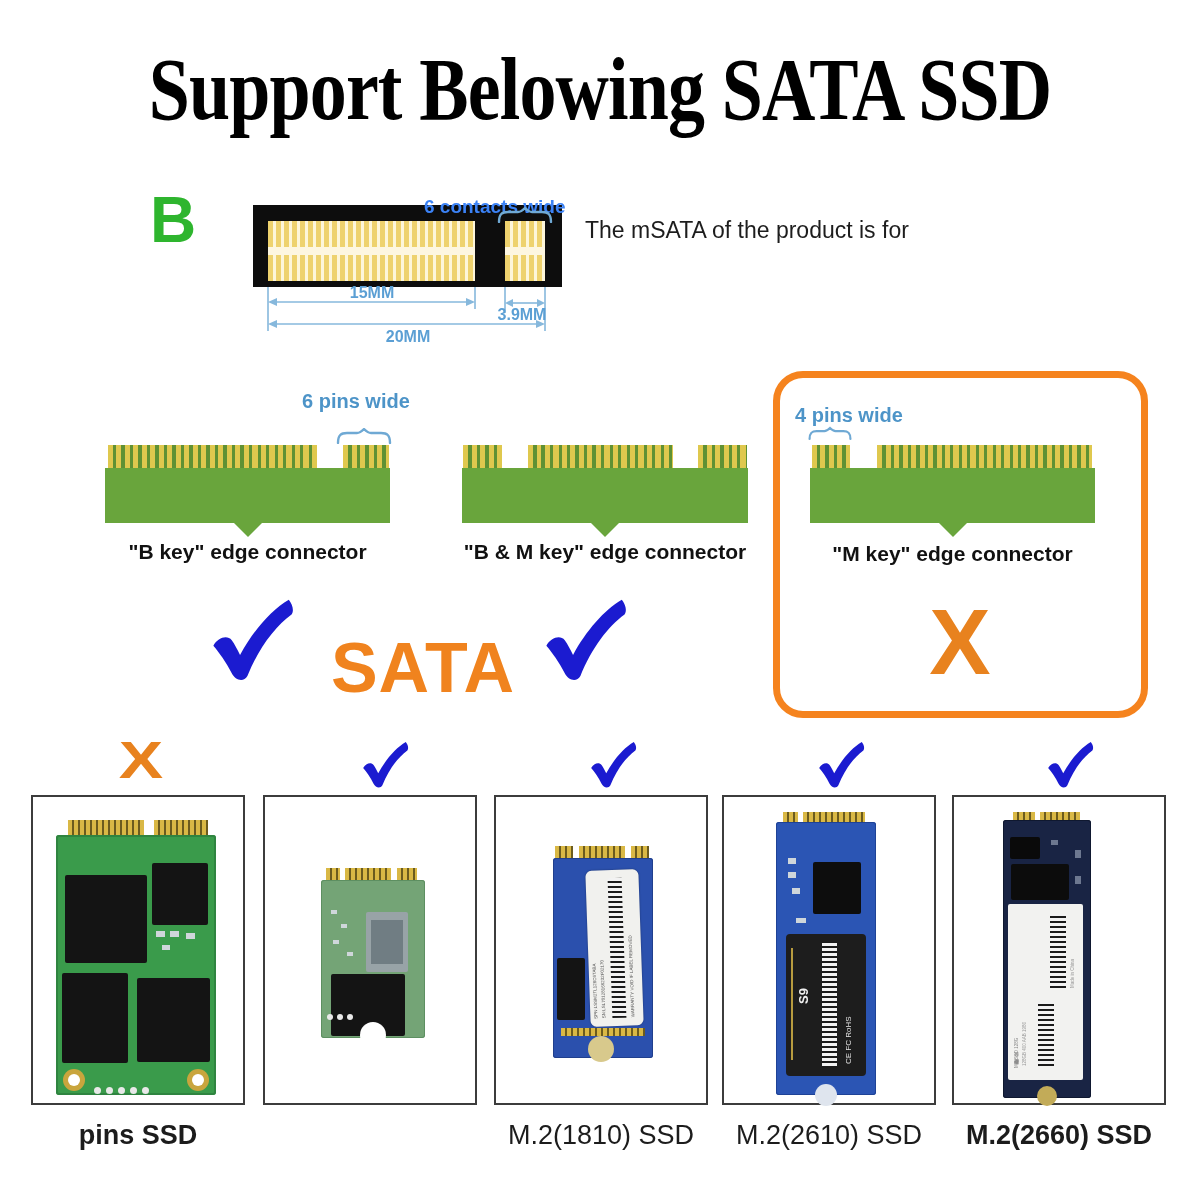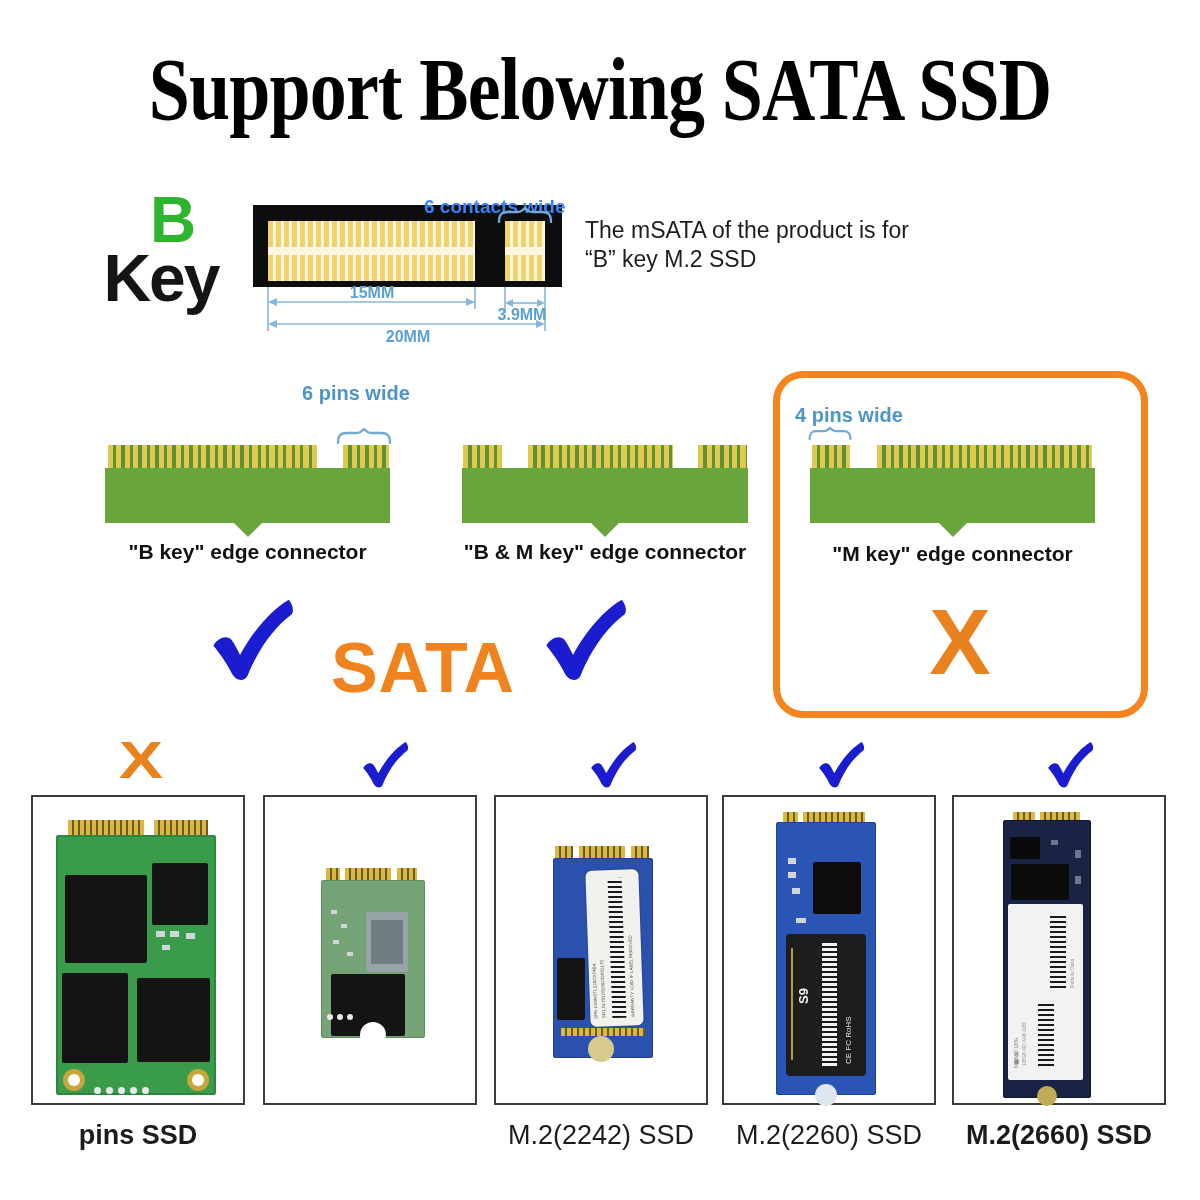--- a/index.html
+++ b/index.html
@@ -76,21 +76,20 @@
   .smd{position:absolute;background:#cfd6da;}
 </style>
 </head>
 <body>
 
 <div id="page">
 
   <div class="abs title">Support Belowing SATA SSD</div>
 
   <div class="abs bkey-b">B</div>
-  <div class="abs bkey-word">Key</div>
 
   <div class="abs socket">
     <div class="sockstrip strip1"></div>
     <div class="sockstrip strip2"></div>
   </div>
   <div class="abs contacts-note">6 contacts wide</div>
   <svg class="abs" style="left:497px;top:207px" width="56" height="16" viewBox="0 0 56 16">
     <path d="M2,15 C2,7 5,5 11,5 L21,5 C24,5 26,3 28,1 C30,3 32,5 35,5 L45,5 C51,5 54,7 54,15" fill="none" stroke="#6fa9d4" stroke-width="2.4" stroke-linecap="round"></path>
   </svg>
 
@@ -114,32 +113,31 @@
     </g>
     <g font-family="Liberation Sans, sans-serif" font-size="16" font-weight="700" fill="#5b9fd4" text-anchor="middle">
       <text x="122" y="14">15MM</text>
       <text x="272" y="36">3.9MM</text>
       <text x="158" y="58">20MM</text>
     </g>
   </svg>
 
   <div class="abs desc">
     <div>The mSATA of the product is for</div>
-    <div>“B” key M.2 SSD</div>
   </div>
 
   <div class="abs nvme-box"></div>
 
   <div class="abs conn" style="left:105px;top:445px;width:285px;">
     <div class="pins" style="left:3px;width:209px;"></div>
     <div class="pins" style="left:238px;width:46px;"></div>
     <div class="body"></div>
     <div class="notch"></div>
   </div>
-  <div class="abs note-blue" style="left:302px;top:382px;text-align:right;">6 pins wide</div>
+  <div class="abs note-blue" style="left:302px;top:390px;text-align:right;">6 pins wide</div>
   <svg class="abs" style="left:336px;top:428px" width="56" height="16" viewBox="0 0 56 16">
     <path d="M2,15 C2,7 5,5 11,5 L21,5 C24,5 26,3 28,1 C30,3 32,5 35,5 L45,5 C51,5 54,7 54,15" fill="none" stroke="#6fa9d4" stroke-width="2.4" stroke-linecap="round"></path>
   </svg>
   <div class="abs conn-label" style="left:95px;width:305px;">"B key" edge connector</div>
 
   <div class="abs conn" style="left:462px;top:445px;width:286px;">
     <div class="pins" style="left:1px;width:39px;"></div>
     <div class="pins" style="left:66px;width:145px;"></div>
     <div class="pins" style="left:236px;width:49px;"></div>
     <div class="body"></div>
@@ -284,17 +282,17 @@
         <div class="abs barcode" style="left:42px;top:10px;width:16px;height:74px;"></div>
         <div class="abs vtext tiny" style="left:62px;top:14px;height:70px;color:#999;">Made in China</div>
         <div class="abs barcode" style="left:30px;top:98px;width:16px;height:64px;"></div>
         <div class="abs vtext tiny" style="left:14px;top:98px;height:64px;color:#999;">128GB 400 AAB 1986</div>
       </div>
       <div class="abs" style="left:34px;top:266px;width:20px;height:20px;border-radius:50%;background:#c2ab58;"></div>
     </div>
   </div>
 
   <div class="abs plabel bold" style="left:31px;">pins SSD</div>
-  <div class="abs plabel reg" style="left:494px;">M.2(2242) SSD</div>
-  <div class="abs plabel reg" style="left:722px;">M.2(2260) SSD</div>
+  <div class="abs plabel reg" style="left:494px;">M.2(1810) SSD</div>
+  <div class="abs plabel reg" style="left:722px;">M.2(2610) SSD</div>
   <div class="abs plabel bold" style="left:952px;">M.2(2660) SSD</div>
 
 </div>
 
 </body></html>

